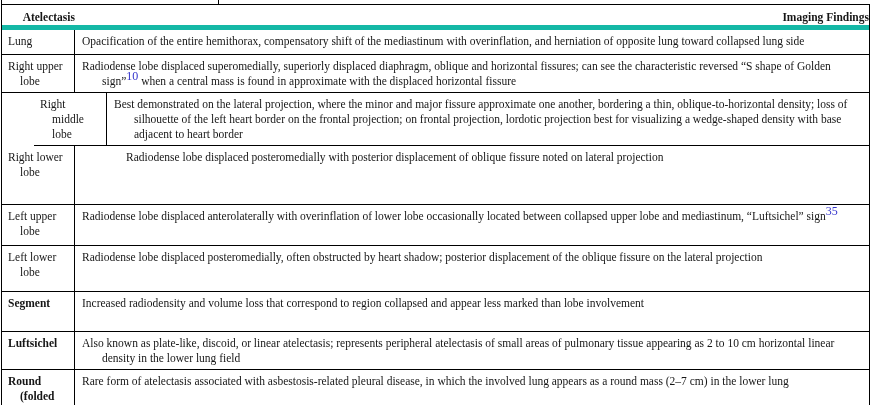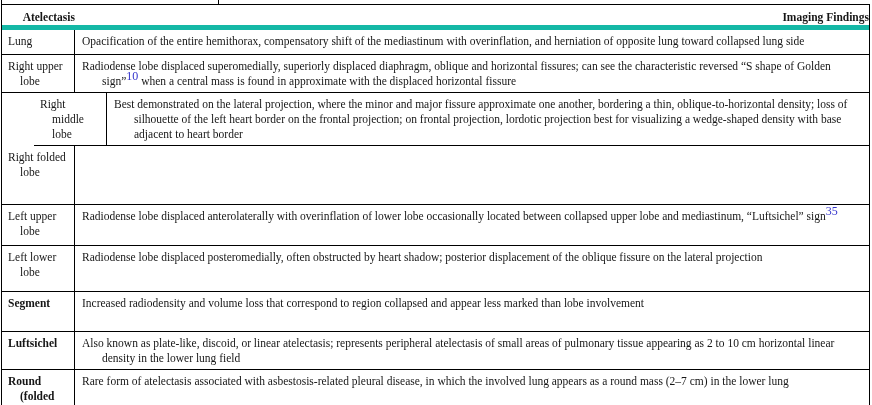--- a/index.html
+++ b/index.html
@@ -132,22 +132,25 @@
             <div class="label-text">Right
 middle
 lobe</div>
           </div>
           <div class="finding-cell">
             <div class="finding"><span>Best demonstrated on the lateral projection, where the minor and major fissure approximate one another, bordering a thin, oblique-to-horizontal density; loss of silhouette of the left heart border on the frontal projection; on frontal projection, lordotic projection best for visualizing a wedge-shaped density with base adjacent to heart border</span></div>
           </div>
         </div>
         <div class="row">
           <div class="label-cell">
-            <div class="label-text">Right folded
+            <div class="label-text">Right lower
 lobe</div>
+          </div>
+          <div class="finding-cell">
+            <div class="finding"><span>Radiodense lobe displaced posteromedially with posterior displacement of oblique fissure noted on lateral projection</span></div>
           </div>
         </div>
         <div class="row">
           <div class="label-cell">
             <div class="label-text">Left upper
 lobe</div>
           </div>
           <div class="finding-cell">
             <div class="finding"><span>Radiodense lobe displaced anterolaterally with overinflation of lower lobe occasionally located between collapsed upper lobe and mediastinum, “Luftsichel” sign</span><sup class="ref">35</sup></div>
           </div>

